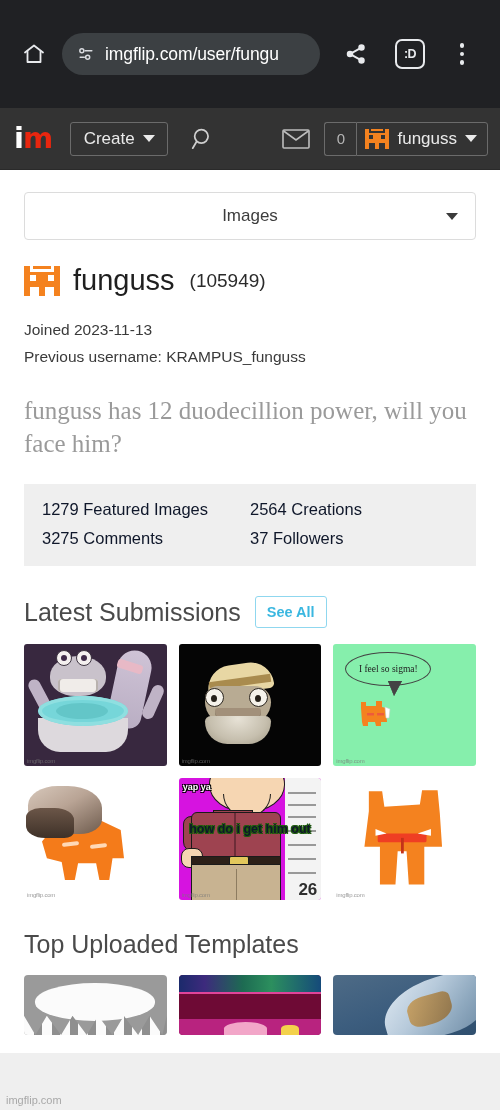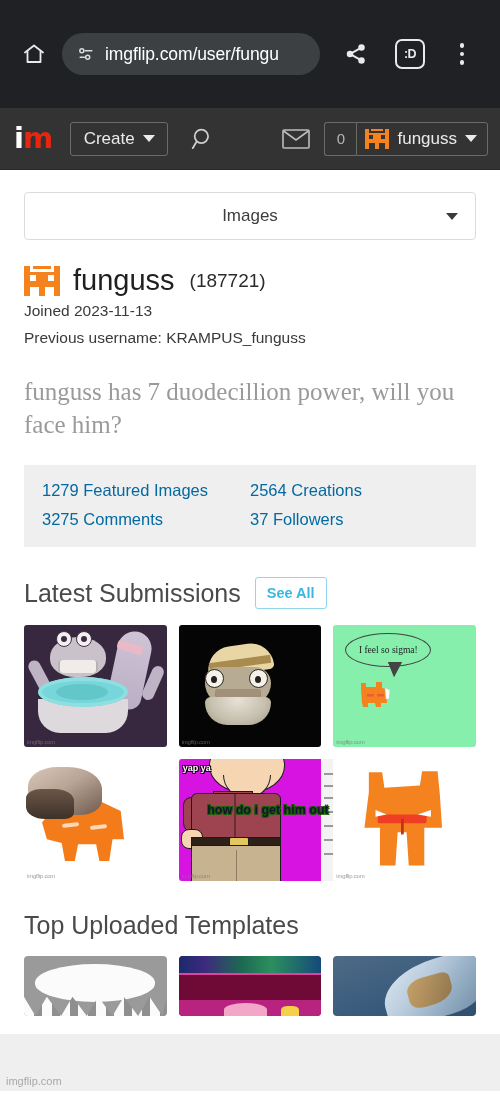--- a/index.html
+++ b/index.html
@@ -215,20 +215,21 @@
     color: #1f1f1f;
     font-family: "Liberation Sans", sans-serif;
   }
   .user-line .upoints {
     font-size: 19px;
     color: #2b2b2b;
     margin-left: 2px;
   }
 
   .meta-row {
+    margin-top: 19px;
     display: flex;
     align-items: flex-start;
     gap: 9px;
   }
   .meta-left { flex: 1 1 auto; }
   .meta-left div {
     font-size: 15.5px;
     color: #3a3a3a;
     line-height: 27px;
   }
@@ -256,21 +257,21 @@
     margin-top: 24px;
     background: #efefef;
     padding: 16px 18px 18px 18px;
     display: grid;
     grid-template-columns: 1fr 1fr;
     row-gap: 10px;
     box-sizing: border-box;
   }
   .stats-box div {
     font-size: 16.5px;
-    color: #0369a1;
+    color: #0f172a;
   }
 
   .section-head {
     margin-top: 30px;
     display: flex;
     align-items: center;
     gap: 14px;
   }
   .section-head h2 {
     margin: 0;
@@ -442,21 +443,21 @@
     background:#f47b1a;
     clip-path: polygon(0% 40%, 18% 12%, 60% 0%, 96% 22%, 100% 66%, 86% 66%, 82% 100%, 70% 100%, 66% 74%, 44% 74%, 40% 100%, 28% 100%, 24% 72%, 6% 66%);
   }
   .t4 .wmk1, .t4 .wmk2{
     position:absolute; height:4px; background:#ffd9b7; border-radius:2px;
   }
   .t4 .wmk1{ left:38px; top:64px; width:17px; transform:rotate(-6deg);}
   .t4 .wmk2{ left:66px; top:66px; width:17px; transform:rotate(-6deg);}
 
   
-  .t5 { background:#d613e0;padding-left:36px; }
+  .t5 { background:#d613e0; }
   .t5 .paper{
     position:absolute; right:0; top:0; width:36px; height:122px;
     background:#f3f3f3;
   }
   .t5 .paper i{
     position:absolute; left:3px; height:2px; background:#999; display:block; width:28px;
   }
   .t5 .yap{
     position:absolute; left:4px; top:4px; font-size:9px; font-weight:bold;
     color:#ffffff; font-family:"Liberation Sans",sans-serif;
@@ -705,31 +706,31 @@
         <rect x="3" y="0" width="6" height="1" fill="#f4821f"></rect>
         <rect x="10" y="0" width="2" height="3" fill="#f4821f"></rect>
         <rect x="0" y="2" width="12" height="5" fill="#f4821f"></rect>
         <rect x="2" y="3" width="2" height="2" fill="#fff"></rect>
         <rect x="8" y="3" width="2" height="2" fill="#fff"></rect>
         <rect x="0" y="7" width="2" height="3" fill="#f4821f"></rect>
         <rect x="5" y="7" width="2" height="3" fill="#f4821f"></rect>
         <rect x="10" y="7" width="2" height="3" fill="#f4821f"></rect>
       </svg>
       <span class="uname">funguss</span>
-      <span class="upoints">(187721)</span>
+      <span class="upoints">(105949)</span>
     </div>
 
     <div class="meta-row">
       <div class="meta-left">
         <div>Joined 2023-11-13</div>
         <div>Previous username: KRAMPUS_funguss</div>
       </div>
     </div>
 
-    <div class="bio">funguss has 7 duodecillion power, will you face him?</div>
+    <div class="bio">funguss has 12 duodecillion power, will you face him?</div>
 
     <div class="stats-box">
       <div>1279 Featured Images</div>
       <div>2564 Creations</div>
       <div>3275 Comments</div>
       <div>37 Followers</div>
     </div>
 
     <div class="section-head">
       <h2>Latest Submissions</h2>

